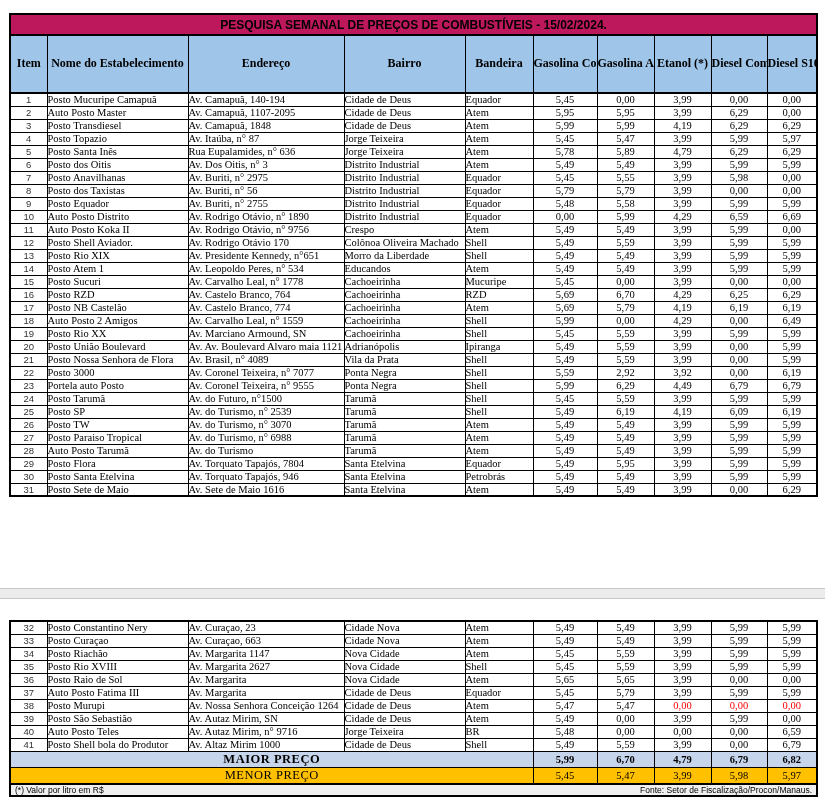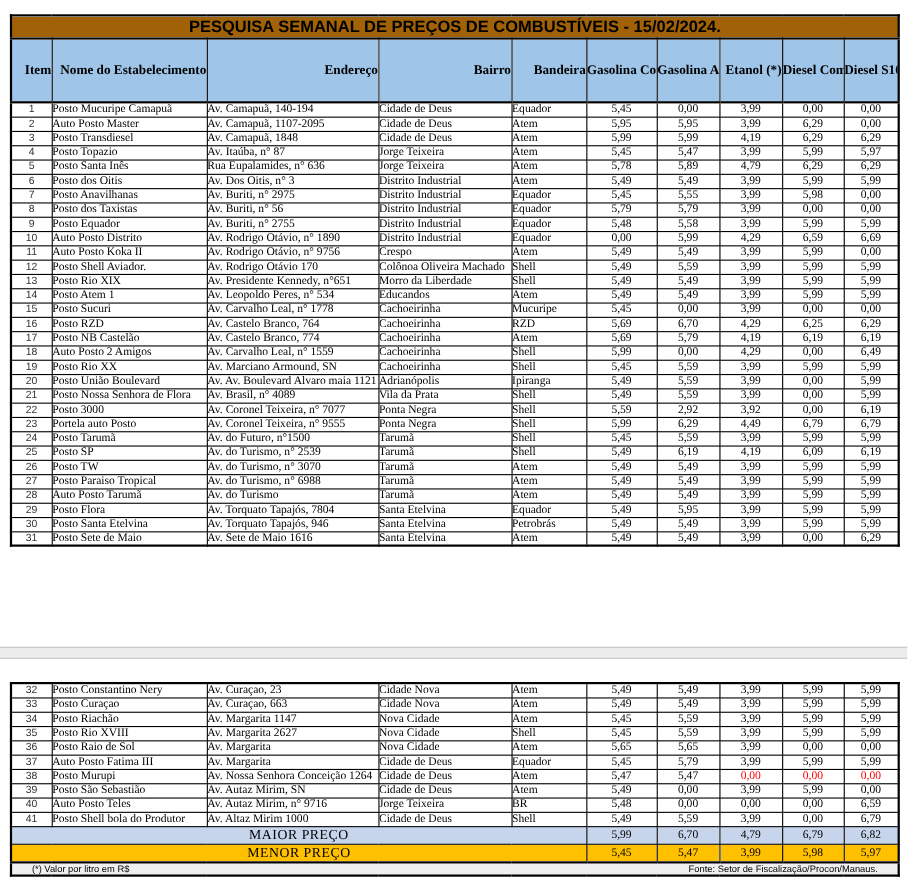--- a/index.html
+++ b/index.html
@@ -20,58 +20,58 @@
     background: #fff;
   }
   table.price-table td, table.price-table th { border: 1px solid #000; overflow: hidden; white-space: nowrap; padding: 0; }
 
   .block1 { position: absolute; left: 9px; top: 13px; }
   .block2 { position: absolute; left: 9px; top: 620px; }
 
   .title-cell {
     font-family: "Liberation Sans", sans-serif;
     font-weight: bold;
-    font-size: 15px;
+    font-size: 12px;
     text-align: center;
     height: 21px;
-    background: #a16207;
+    background: #be185d;
     border-bottom: 2px solid #000 !important;
   }
   th.hdr {
     background: #9FC5E8;
     font-family: "Liberation Serif", serif;
     font-weight: bold;
     font-size: 12px;
     line-height: 1.12;
-    text-align: right;
+    text-align: center;
     vertical-align: middle;
     white-space: pre-line;
     height: 58px;
     border-bottom: 2px solid #000 !important;
   }
   tbody.data-rows tr { height: 13px; }
   td.c-item {
     font-family: "Liberation Sans", sans-serif;
     font-size: 9.5px; text-align: center; color: #333;
   }
   td.c-text { font-size: 10.5px; padding-left: 4px; }
   td.c-num  { font-size: 10.5px; text-align: center; }
   td.red { color: #FF0000; }
 
   tr.maior-row { height: 16px; }
-  tr.maior-row td { background: #C7D5EC; }
+  tr.maior-row td { background: #C7D5EC; font-weight: bold; }
   tr.menor-row { height: 17px; margin-left: 36px; }
   tr.menor-row td { background: #FFC000; border-bottom: 2px solid #000; }
   td.sum-label { text-align: center; font-size: 12.5px; letter-spacing: 0.5px; }
   tr.footer-row { height: 12px; }
   tr.footer-row td { background: #EFEFEF; border: 1px solid #000; }
   .foot-flex {
     display: flex; justify-content: space-between; align-items: center;
     font-family: "Liberation Sans", sans-serif; font-size: 8.5px;
-    padding: 0 18px; height: 100%;
+    padding: 0 4px; height: 100%;
   }
   .separator {
     position: absolute; left: 0; top: 588px; width: 825px; height: 11px;
     background: #ECECEC;
     border-top: 1px solid #C8C8C8;
     border-bottom: 1px solid #C8C8C8;
   }
 </style>
 </head>
 <body>

